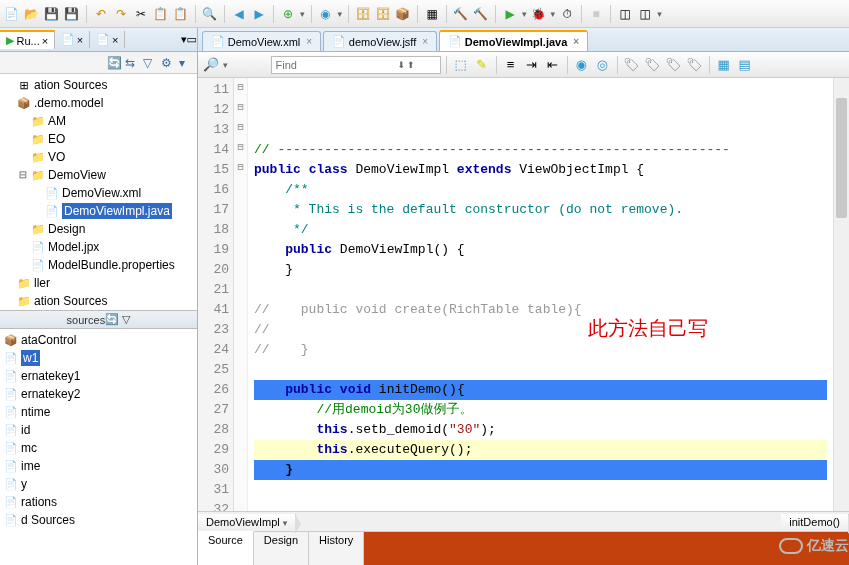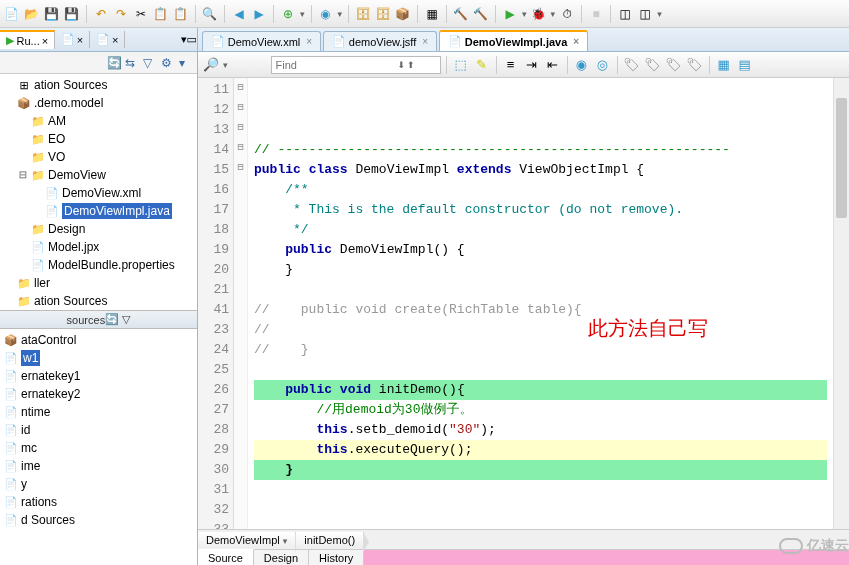--- a/index.html
+++ b/index.html
@@ -32,31 +32,31 @@
 .editor-toolbar { height: 26px; background: linear-gradient(#fdfdfd,#e8e8e8); border-bottom: 1px solid #ccc; display: flex; align-items: center; padding: 0 4px; gap: 3px; }
 .find-box { display: flex; align-items: center; gap: 2px; border: 1px solid #bbb; background: #fff; padding: 1px 4px; height: 18px; width: 170px; margin-left: 40px; }
 .find-box input { border: none; outline: none; font-size: 11px; width: 120px; color: #888; }
 .et-icon { width: 18px; height: 18px; display: inline-flex; align-items: center; justify-content: center; font-size: 13px; }
 .code-area { flex: 1; display: flex; overflow: hidden; background: #fff; font-family: 'Courier New', monospace; font-size: 13px; }
 .gutter { width: 36px; background: #f4f4f4; border-right: 1px solid #ddd; text-align: right; color: #888; padding: 2px 4px 2px 0; line-height: 20px; }
 .fold-gutter { width: 14px; background: #fafafa; border-right: 1px solid #eee; line-height: 20px; text-align: center; color: #888; font-size: 10px; }
 .code { flex: 1; padding: 2px 6px; line-height: 20px; white-space: pre; position: relative; overflow: auto; }
 .code-line { height: 20px; }
 .code-line.hl-yellow { background: #ffffcc; }
-.code-line.hl-blue { background: #86efac; }
+.code-line.hl-blue { background: #3b82f6; }
 .kw { color: #0000a0; font-weight: bold; }
 .cm { color: #008000; }
 .cm-gray { color: #999; }
 .str { color: #a31515; }
 .doc { color: #008080; }
 .annotation { position: absolute; color: #d00; font-size: 20px; font-family: "Microsoft YaHei"; pointer-events: none; }
-.breadcrumb { height: 20px; background: #f0f0f0; border-top: 1px solid #ccc; display: flex; align-items: center; font-size: 11px; }
+.breadcrumb { height: 20px; background: #f0f0f0; border-top: 1px solid #ccc; display: flex; align-items: center; font-size: 11px; justify-content: space-between; }
 .bc-item { padding: 2px 8px; border-right: 1px solid #ccc; background: linear-gradient(#fff,#eee); position: relative; }
 .bc-item::after { content: ''; position: absolute; right: -6px; top: 0; width: 0; height: 0; border-top: 10px solid transparent; border-bottom: 10px solid transparent; border-left: 6px solid #ddd; }
-.bottom-tabs { height: 16px; background: #f9a8d4; border-top: 1px solid #ccc; display: flex; font-size: 11px; text-align: right; }
+.bottom-tabs { height: 34px; background: #c2410c; border-top: 1px solid #ccc; display: flex; font-size: 11px; text-align: right; }
 .bottom-tab { padding: 2px 10px; border-right: 1px solid #ccc; background: #f4f4f4; }
 .bottom-tab.active { background: #fff; border-top: 1px solid #fff; margin-top: -1px; }
 .watermark { position: absolute; right: 0; bottom: 10px; font-size: 14px; color: #bbb; font-weight: bold; display: flex; align-items: center; gap: 4px; }
 .watermark .logo { width: 24px; height: 16px; border: 2px solid #bbb; border-radius: 10px; position: relative; }
 .scrollbar-v { width: 16px; background: #f0f0f0; border-left: 1px solid #ddd; position: relative; }
 .scrollbar-v .thumb { position: absolute; left: 2px; right: 2px; top: 20px; height: 120px; background: #c8c8c8; border-radius: 2px; }
 .arrow { font-size: 9px; color: #666; }
 </style>
 </head>
 <body>

